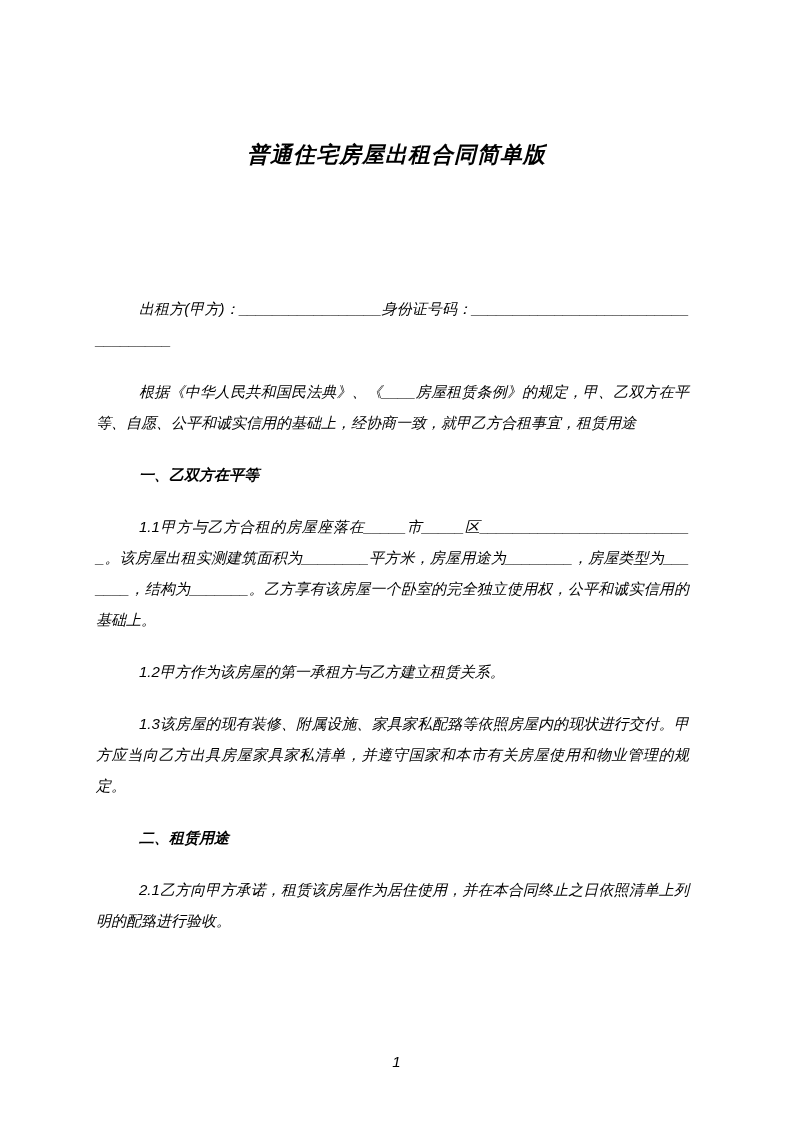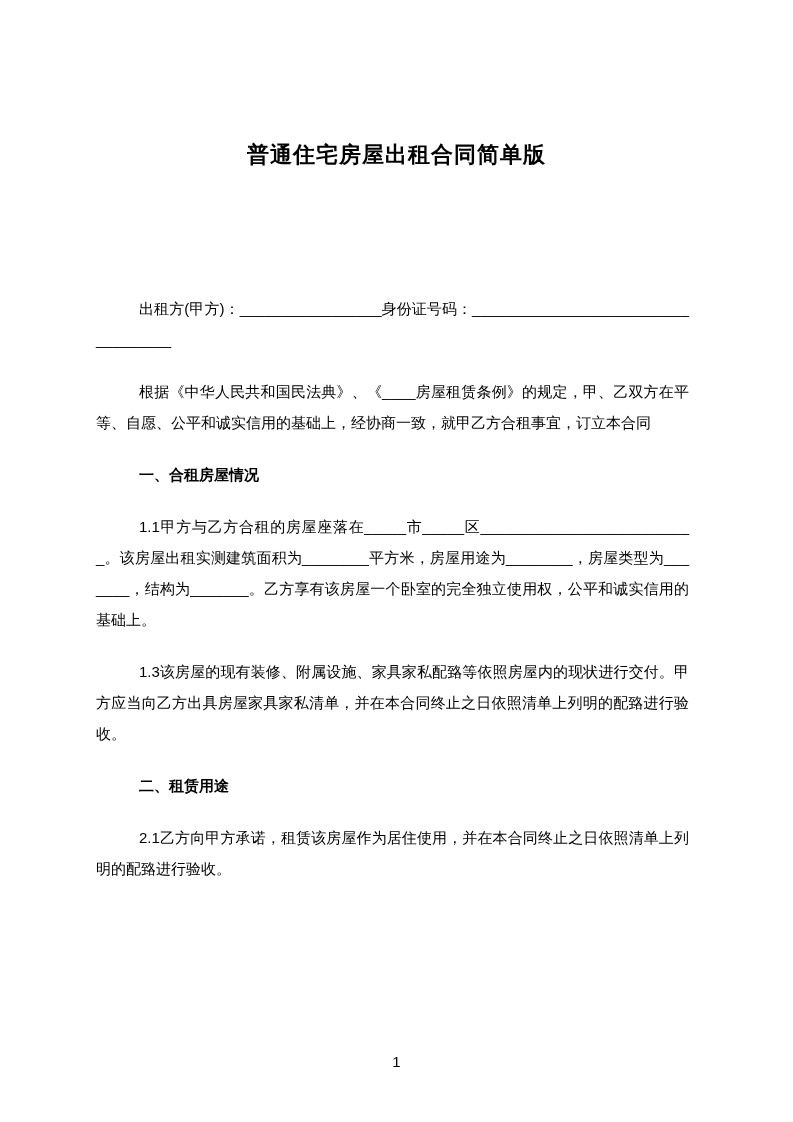--- a/index.html
+++ b/index.html
@@ -1,15 +1,15 @@
 <!DOCTYPE html>
 <html><head>
 <meta charset="utf-8">
 <style>
-  * { box-sizing: border-box; }
+  * { box-sizing: border-box; font-style: italic; }
   html, body { margin: 0; padding: 0; background: #ffffff; }
   .page {
     width: 793px;
     height: 1122px;
     position: relative;
     background: #ffffff;
     font-family: "Liberation Sans", sans-serif;
     color: #000000;
     overflow: hidden;
   }
@@ -49,28 +49,29 @@
 </head>
 <body>
 
 <div class="page">
   <div class="content">
     <h1 class="doc-title">普通住宅房屋出租合同简单版</h1>
 
     <p class="para">出租方(甲方)：_________________身份证号码：___________________________________</p>
 
 
-    <p class="para">根据《中华人民共和国民法典》、《____房屋租赁条例》的规定，甲、乙双方在平等、自愿、公平和诚实信用的基础上，经协商一致，就甲乙方合租事宜，订立本合同</p>
+    <p class="para">根据《中华人民共和国民法典》、《____房屋租赁条例》的规定，甲、乙双方在平等、自愿、公平和诚实信用的基础上，经协商一致，就甲乙方合租事宜，租赁用途</p>
 
-    <p class="para heading">一、合租房屋情况</p>
+    <p class="para heading">一、乙双方在平等</p>
 
     <p class="para">1.1甲方与乙方合租的房屋座落在_____市_____区__________________________。该房屋出租实测建筑面积为________平方米，房屋用途为________，房屋类型为_______，结构为_______。乙方享有该房屋一个卧室的完全独立使用权，公平和诚实信用的基础上。</p>
 
+    <p class="para">1.2甲方作为该房屋的第一承租方与乙方建立租赁关系。</p>
 
-    <p class="para">1.3该房屋的现有装修、附属设施、家具家私配臵等依照房屋内的现状进行交付。甲方应当向乙方出具房屋家具家私清单，并在本合同终止之日依照清单上列明的配臵进行验收。</p>
+    <p class="para">1.3该房屋的现有装修、附属设施、家具家私配臵等依照房屋内的现状进行交付。甲方应当向乙方出具房屋家具家私清单，并遵守国家和本市有关房屋使用和物业管理的规定。</p>
 
     <p class="para heading">二、租赁用途</p>
 
     <p class="para">2.1乙方向甲方承诺，租赁该房屋作为居住使用，并在本合同终止之日依照清单上列明的配臵进行验收。</p>
   </div>
 
   <div class="page-number">1</div>
 </div>
 
 </body></html>

